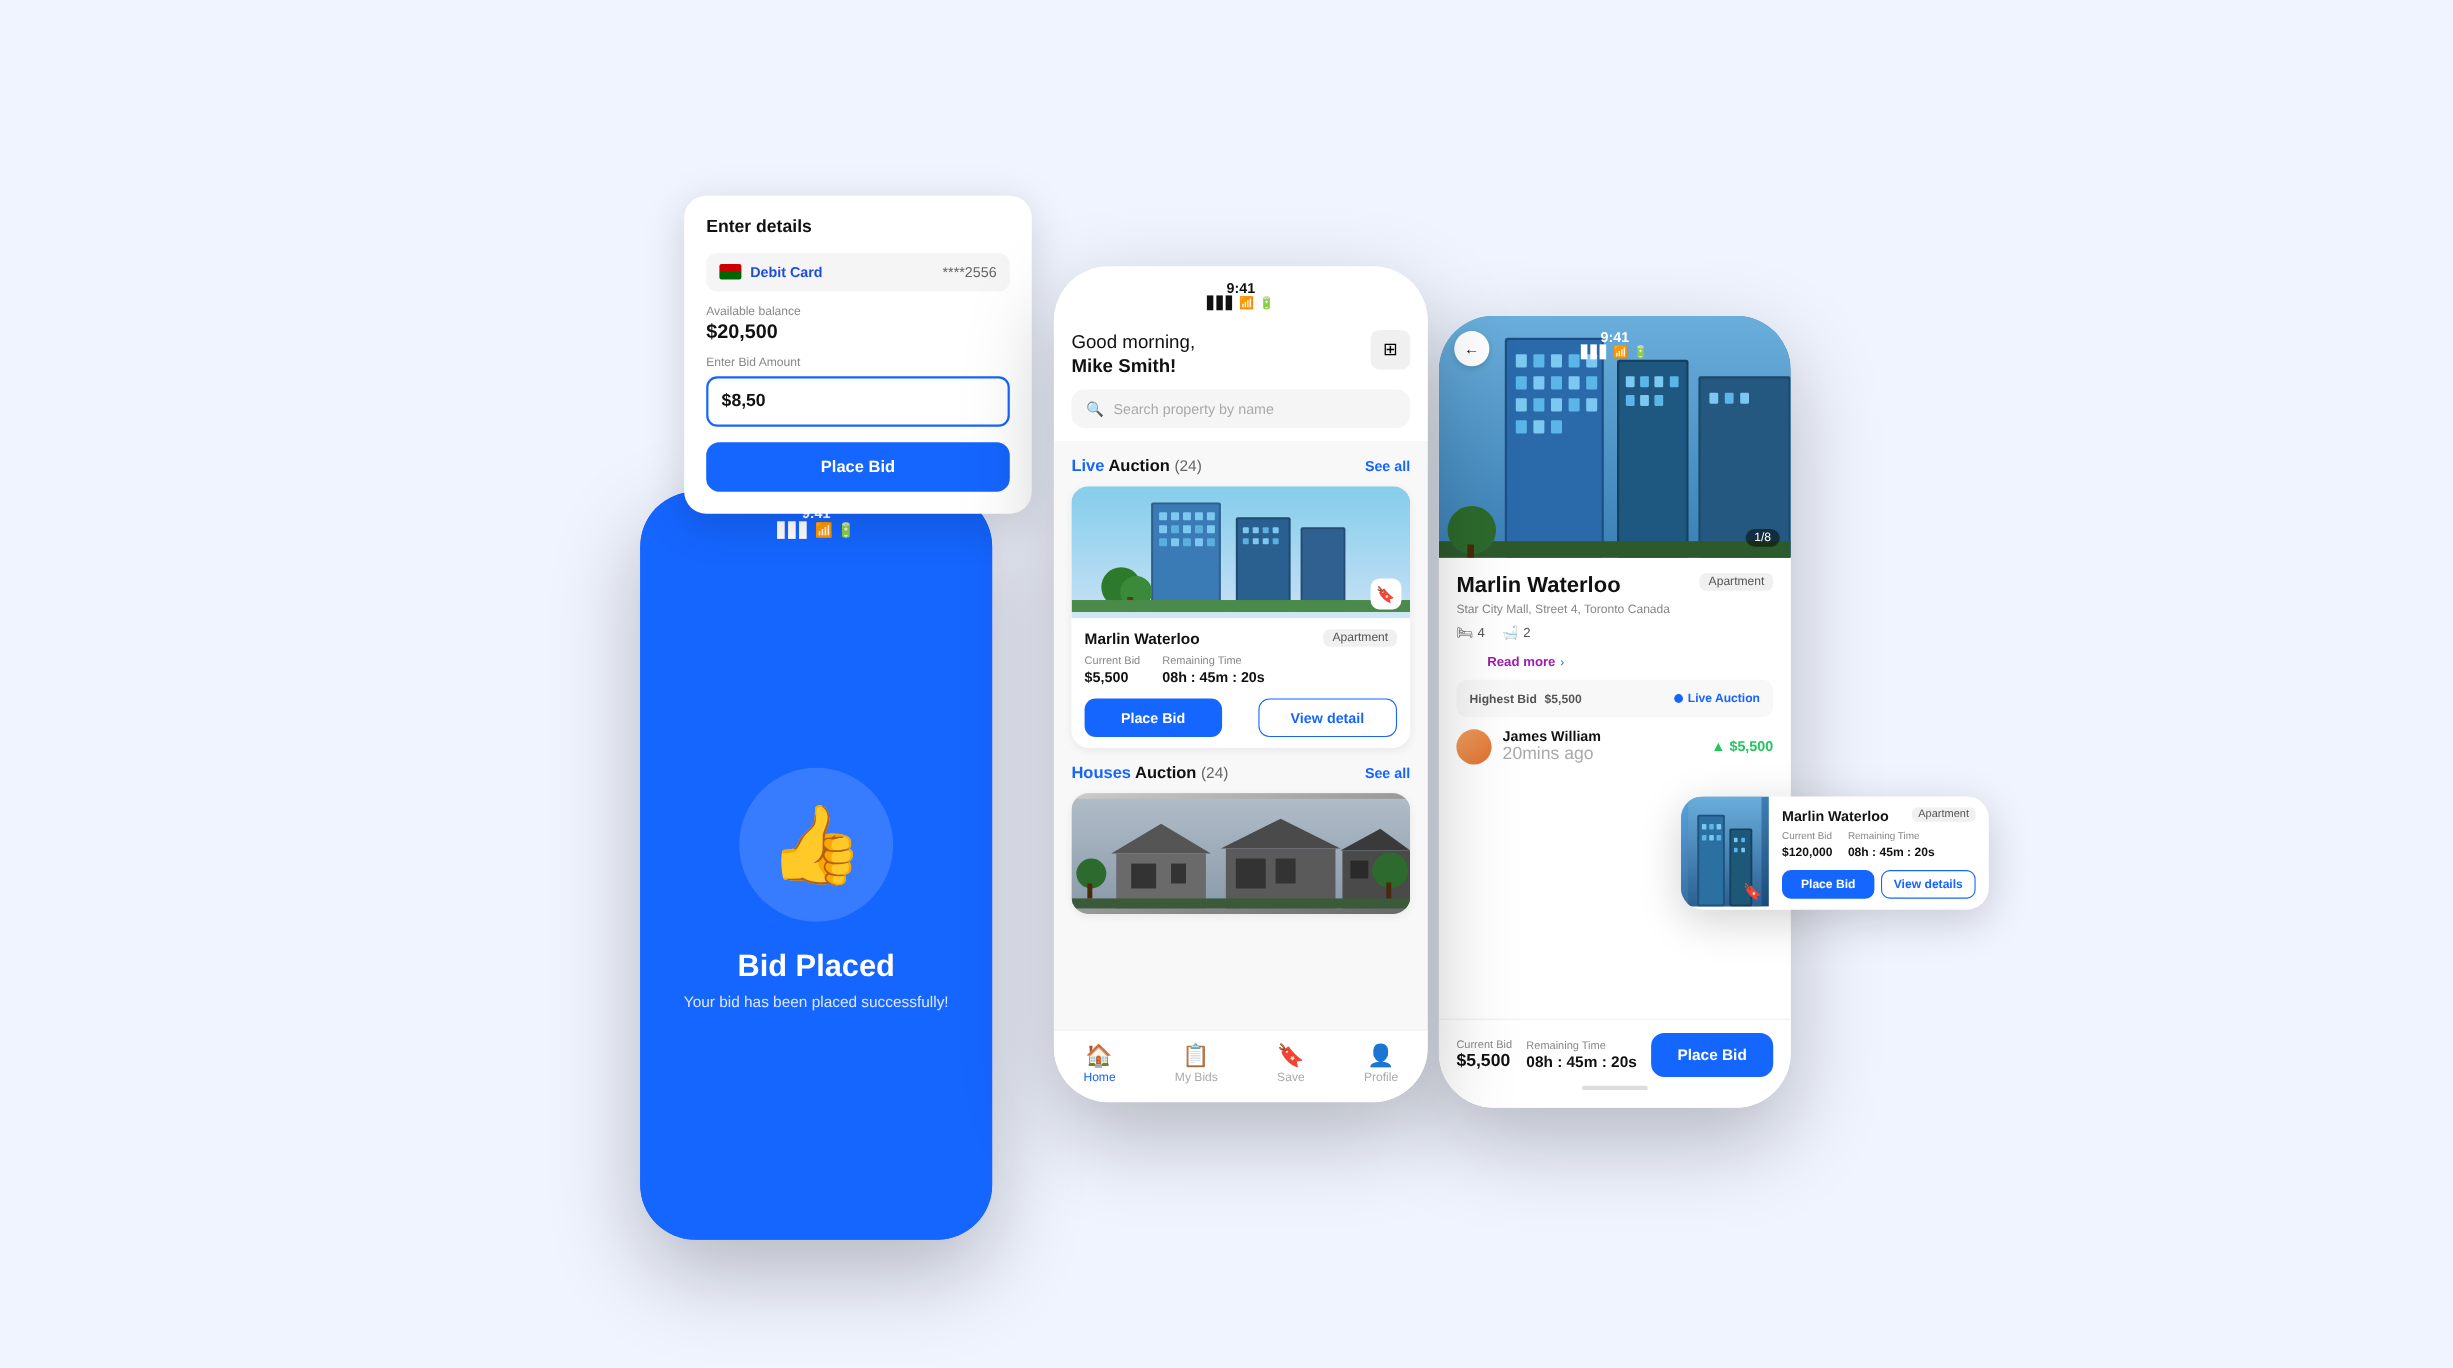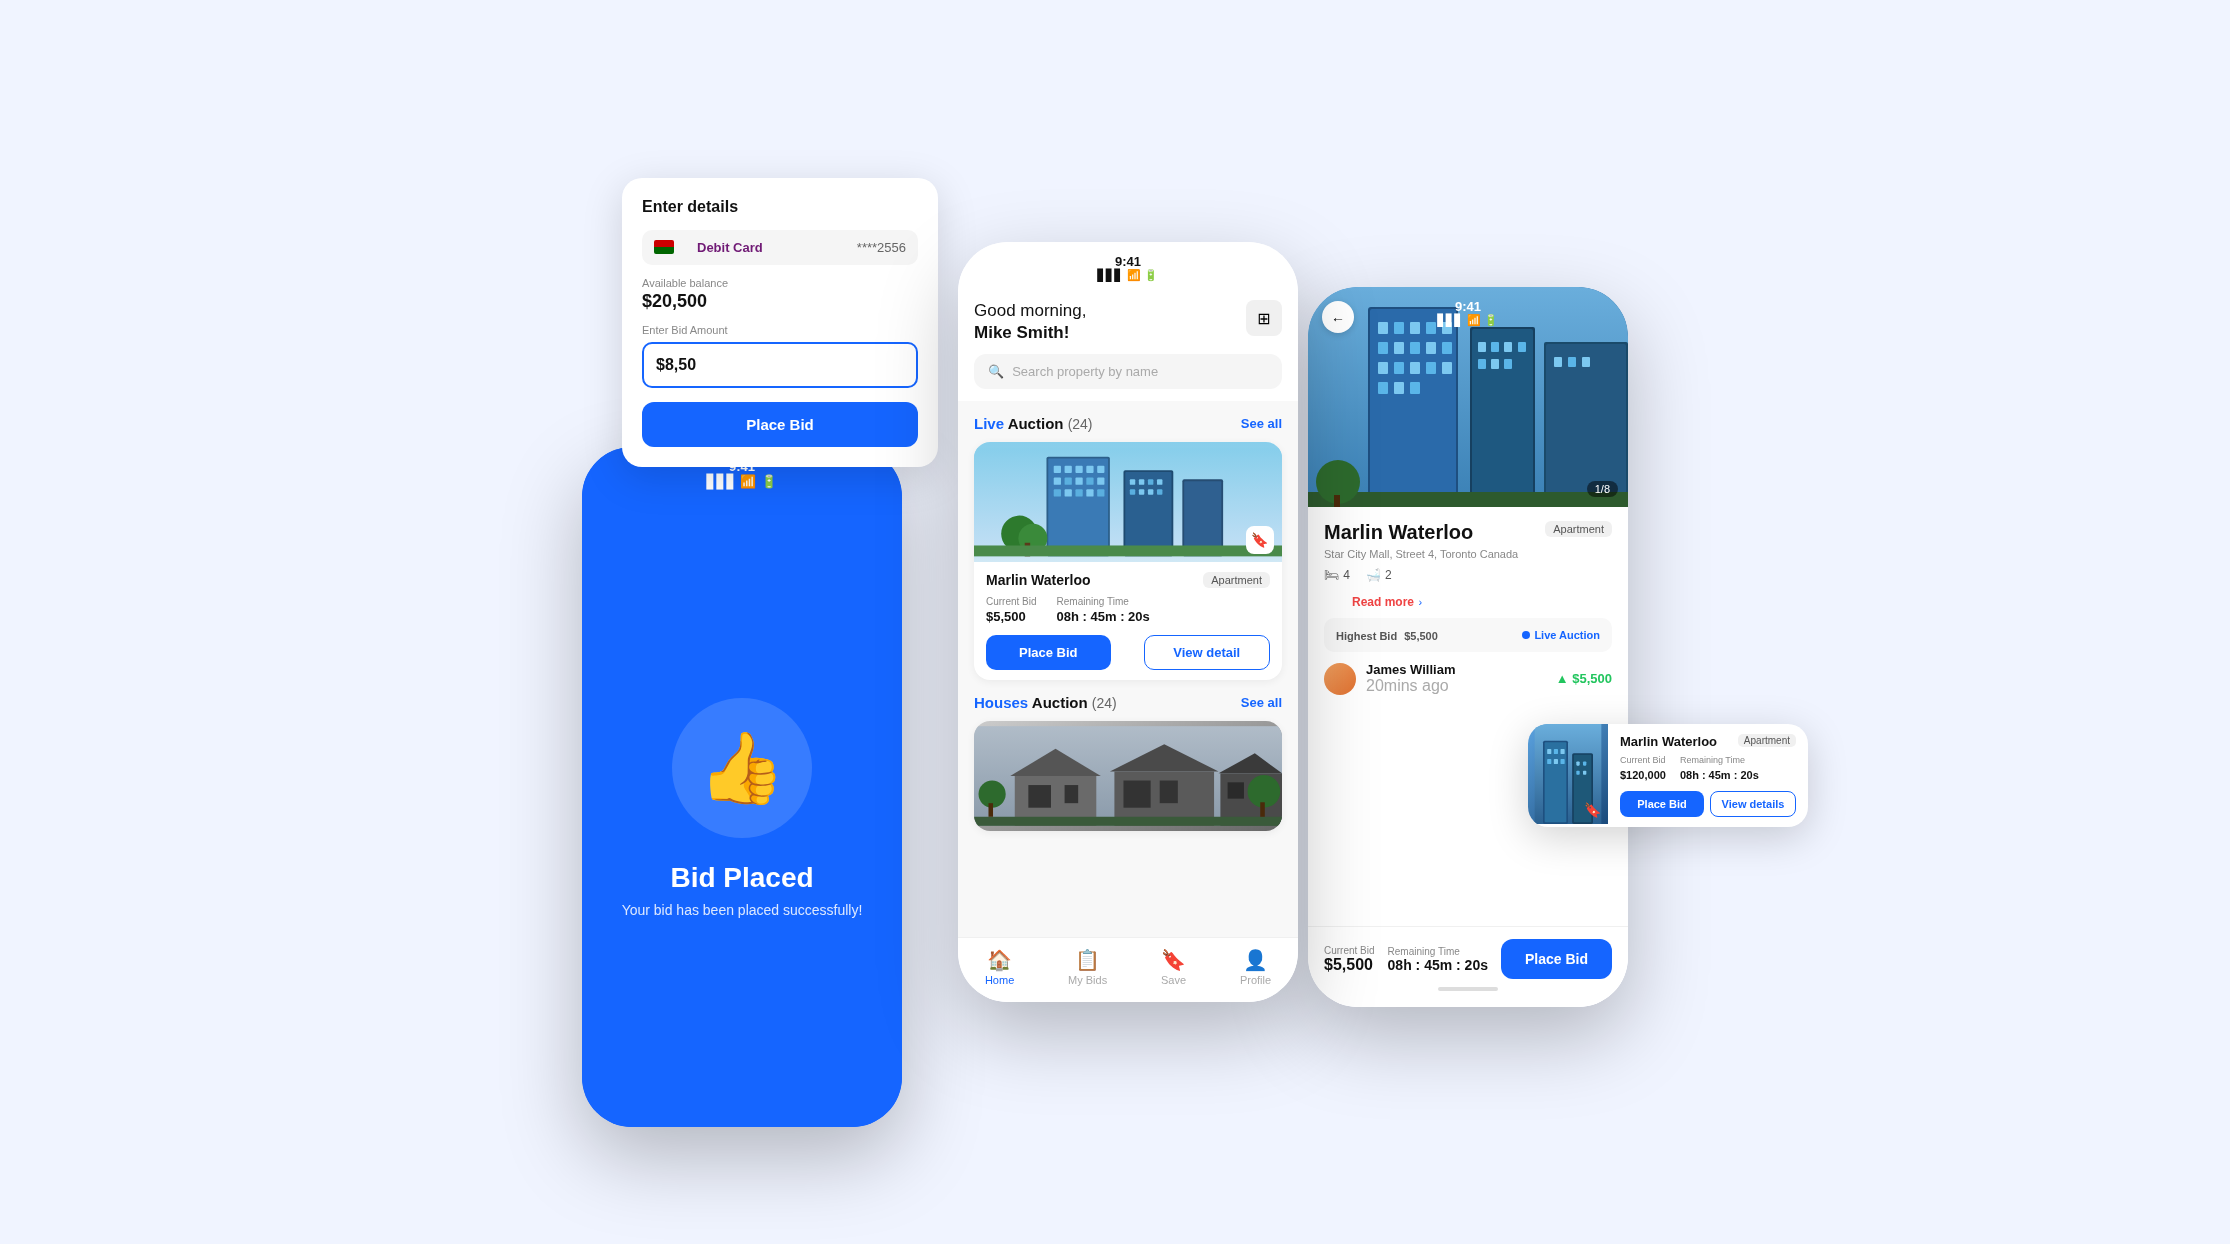--- a/index.html
+++ b/index.html
@@ -138,24 +138,24 @@
       justify-content: space-between;
       background: #f5f5f5;
       border-radius: 10px;
       padding: 10px 12px;
       margin-bottom: 12px;
     }
 
     .card-left {
       display: flex;
       align-items: center;
-      gap: 23px;
+      gap: 8px;
       font-size: 13px;
       font-weight: 600;
-      color: #701a75;
+      color: #1d4ed8;
     }
 
     .card-flag {
       width: 20px;
       height: 14px;
       background: linear-gradient(180deg, #cc0000 50%, #006600 50%);
       border-radius: 2px;
       display: inline-block;
     }
 
@@ -526,21 +526,21 @@
     }
 
     .detail-desc {
       font-size: 11px;
       color: #666;
       line-height: 1.5;
       margin-bottom: 8px;
     }
 
     .read-more {
-      color: #ef4444;
+      color: #a21caf;
       font-size: 12px;
       font-weight: 600;
       padding-left: 28px;
     }
 
     .bid-status-row {
       display: flex;
       justify-content: space-between;
       align-items: center;
       background: #f8f8f8;

